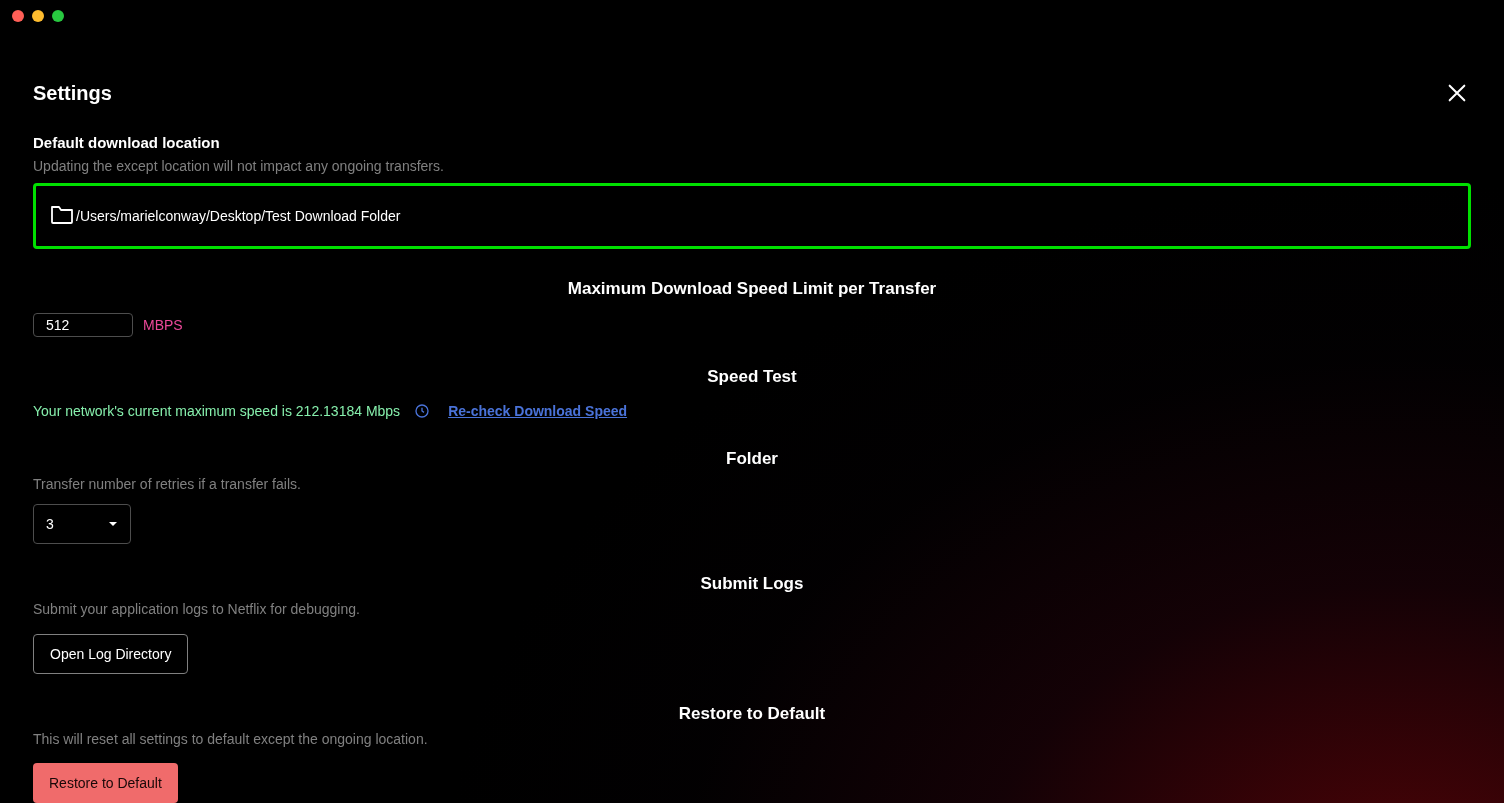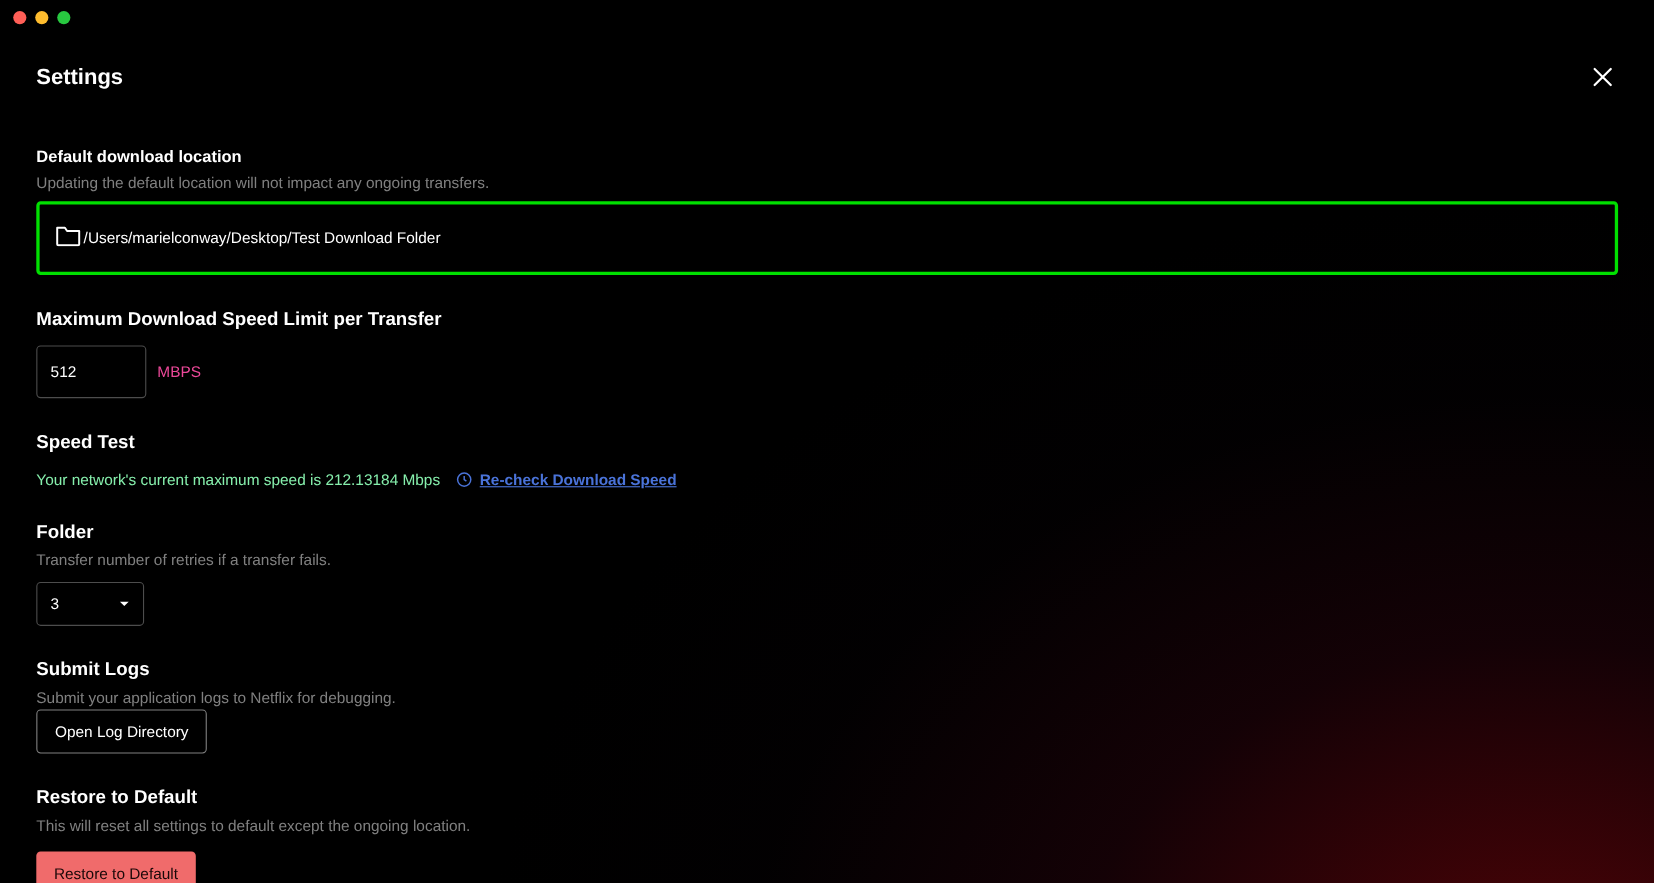--- a/index.html
+++ b/index.html
@@ -24,21 +24,21 @@
       width: 12px;
       height: 12px;
       border-radius: 50%;
     }
     .dot.red { background: #ff5f57; }
     .dot.yellow { background: #febc2e; }
     .dot.green { background: #28c840; }
 
     .header {
       position: absolute;
-      top: 56px;
+      top: 79px;
       left: 33px;
       right: 33px;
       display: flex;
       justify-content: space-between;
       align-items: center;
     }
     .title {
       font-size: 20px;
       font-weight: 700;
     }
@@ -62,20 +62,21 @@
     }
 
     .section-heading {
       font-size: 15px;
       font-weight: 600;
       margin-bottom: 6px;
     }
     .section-heading.big {
       font-size: 17px;
       font-weight: 600;
+      text-align: center;
     }
     .section-sub {
       font-size: 14px;
       color: #808080;
       line-height: 1.4;
     }
 
     .dl-location-box {
       margin-top: 6px;
       border: 3px solid #00e000;
@@ -86,35 +87,35 @@
       gap: 2px;
       cursor: pointer;
     }
     .folder-icon svg { width: 24px; height: 20px; stroke: #fff; fill: none; stroke-width: 1.8;}
     .dl-path { font-size: 14px; color: #fff; }
 
     .block { margin-top: 30px; }
 
     .speed-input {
       width: 100px;
-      height: 48px;
+      height: 24px;
       background: transparent;
       border: 1px solid #4d4d4d;
       border-radius: 4px;
       color: #fff;
       padding: 0 12px;
       font-size: 14px;
       font-family: inherit;
     }
     .speed-row { display: flex; align-items: center; gap: 10px; margin-top: 14px;}
     .mbps { font-size: 14px; color: #ec4899; }
 
     .speedtest-row { display: flex; align-items: center; gap: 14px; margin-top: 16px; }
     .speedtest-text { font-size: 14px; color: #86efac; }
-    .recheck { display: inline-flex; align-items: center; gap: 6px; }
+    .recheck { display: inline-flex; align-items: center; gap: 18px; }
     .recheck svg { width: 16px; height: 16px; stroke: #4a73d9; fill: none; stroke-width: 2; }
     .recheck a { color: #4a73d9; font-size: 14px; font-weight: 600; text-decoration: underline; cursor: pointer; }
 
     .retries-select {
       width: 98px;
       height: 40px;
       background: transparent;
       border: 1px solid #4d4d4d;
       border-radius: 4px;
       color: #fff;
@@ -133,20 +134,21 @@
       align-items: center;
       height: 40px;
       padding: 0 16px;
       border: 1px solid #808080;
       border-radius: 4px;
       background: transparent;
       color: #fff;
       font-size: 14px;
       font-family: inherit;
       cursor: pointer;
+      margin-top: 14px;
     }
     .btn-danger {
       display: inline-flex;
       align-items: center;
       height: 40px;
       padding: 0 16px;
       border: none;
       border-radius: 4px;
       background: #f06b6b;
       color: #1a0808;
@@ -171,21 +173,21 @@
   <div class="close-btn">
     <svg viewBox="0 0 24 24">
         <path d="M4 4 L20 20 M20 4 L4 20" fill="none" stroke-linecap="round"></path>
       </svg>
   </div>
 </div>
 
 <div class="content">
 
   <div class="section-heading">Default download location</div>
-  <div class="section-sub">Updating the default location will not impact any ongoing transfers.</div>
+  <div class="section-sub">Updating the except location will not impact any ongoing transfers.</div>
   <div class="dl-location-box">
     <span class="folder-icon">
       <svg viewBox="0 0 24 20">
           <path d="M2 3 h7 l2 3 h11 v12 a1 1 0 0 1 -1 1 H3 a1 1 0 0 1 -1 -1 Z" stroke-linejoin="round"></path>
         </svg>
     </span>
     <span class="dl-path">/Users/marielconway/Desktop/Test Download Folder</span>
   </div>
 
   <div class="block">

